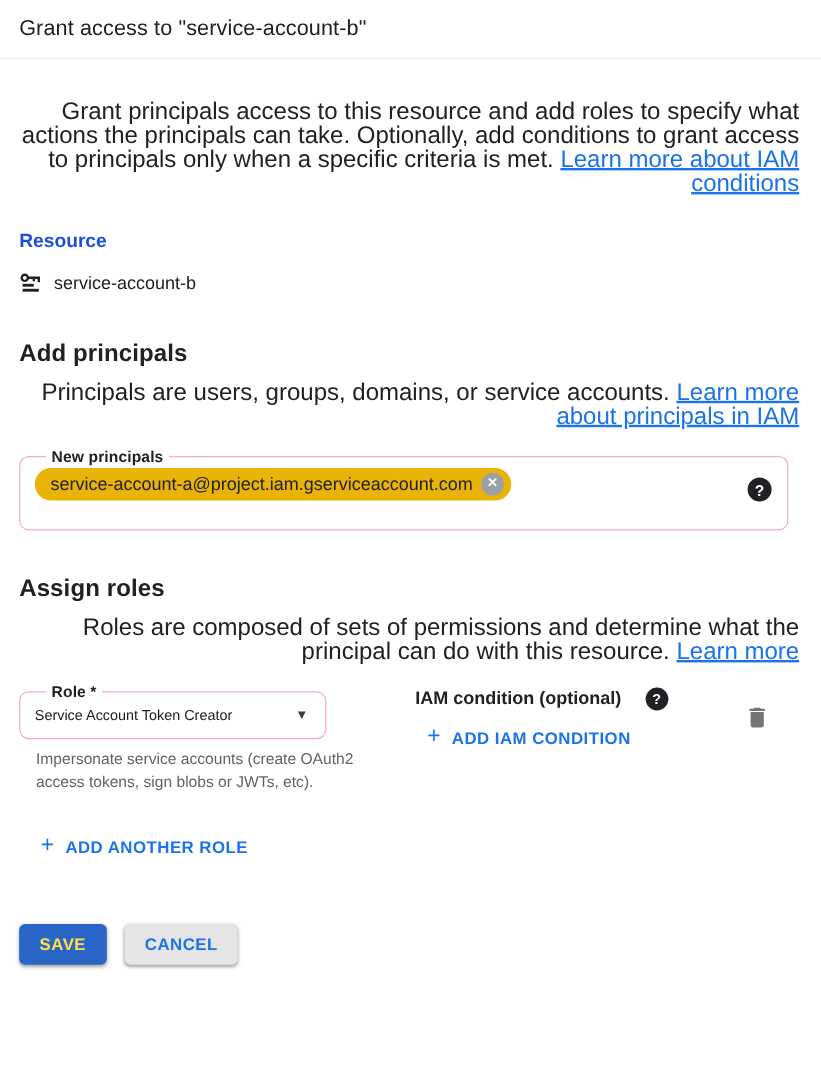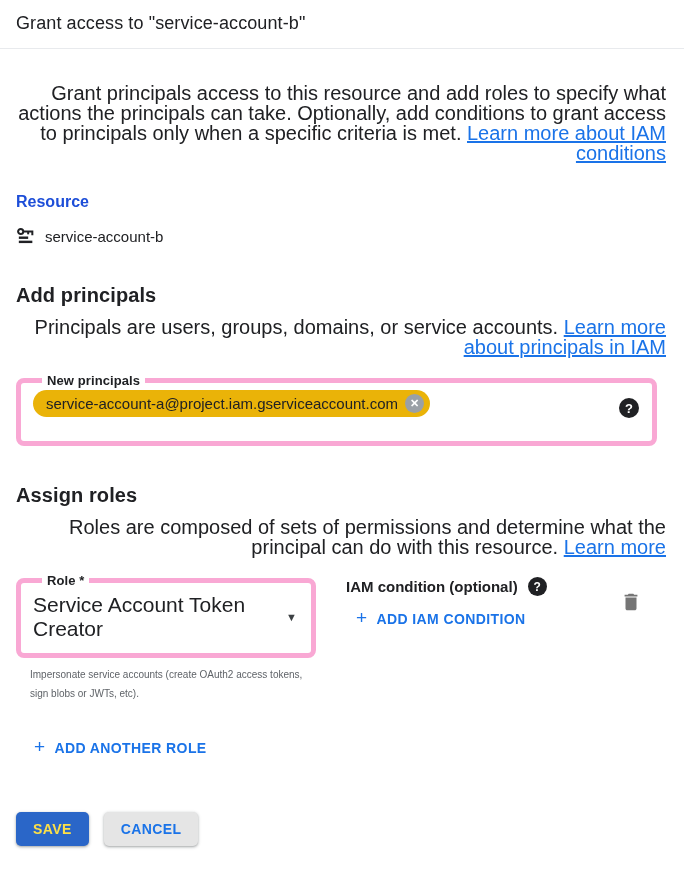--- a/index.html
+++ b/index.html
@@ -32,21 +32,21 @@
   h3.sub-heading { margin-top: 30px; font-size: 16px; font-weight: 700; color: #1d4ed8; }
   .resource-row { margin-top: 15px; display: flex; align-items: center; gap: 9px; }
   .resource-row .res-name { font-size: 15px; color: #202124; }
   .sa-icon { width: 20px; height: 20px; display: inline-block; flex: 0 0 auto; }
 
   h2.section-heading { margin-top: 38px; font-size: 20px; font-weight: 700; color: #202124; letter-spacing: .1px; }
   .section-desc { margin-top: 10px; }
 
   
   fieldset.outlined {
-    border: 5px solid #f9a8d4;
+    border: 1px solid #f9a8d4;
     border-radius: 8px;
     position: relative;
   }
   fieldset.outlined legend {
     margin-left: 9px; padding: 0 5px;
     font-size: 13px; font-weight: 700; color: #202124;
     letter-spacing: .1px;
   }
 
   .principals-field {
@@ -73,31 +73,31 @@
     width: 20px; height: 20px; border-radius: 50%;
     background: #202124; color: #fff;
     display: inline-flex; align-items: center; justify-content: center;
     font-size: 13px; font-weight: 700; cursor: pointer;
   }
   .field-help { position: absolute; right: 13px; top: 10px; }
 
   
   .role-row { margin-top: 16px; display: flex; align-items: flex-start; }
   .role-col { width: 300px; flex: 0 0 auto; }
-  .role-select { width: 300px; padding: 1px 12px 12px 12px; cursor: pointer; }
+  .role-select { width: 256px; padding: 1px 12px 12px 12px; cursor: pointer; }
   .select-row { display: flex; align-items: center; justify-content: space-between; margin-top: 4px; }
-  .select-value { font-size: 21px; color: #202124; }
+  .select-value { font-size: 12px; color: #202124; }
   .select-arrow { font-size: 11px; color: #3c4043; margin-right: 2px; }
   .role-desc {
     margin: 7px 0 0 14px; width: 275px;
-    font-size: 10px; line-height: 19px; color: #5f6368;
+    font-size: 13px; line-height: 19px; color: #5f6368;
   }
 
   .cond-col { margin-left: 30px; padding-top: 4px; }
-  .cond-label-row { display: flex; align-items: center; gap: 10px; }
+  .cond-label-row { display: flex; align-items: center; gap: 20px; }
   .cond-label { font-size: 15px; font-weight: 700; color: #202124; }
   .cond-help { width: 19px; height: 19px; font-size: 12px; }
 
   .text-btn {
     display: inline-flex; align-items: center; gap: 9px;
     background: none; border: none; cursor: pointer;
     color: #1a73e8; font-family: inherit;
     font-size: 14px; font-weight: 700; letter-spacing: .4px;
     padding: 6px 8px;
   }

